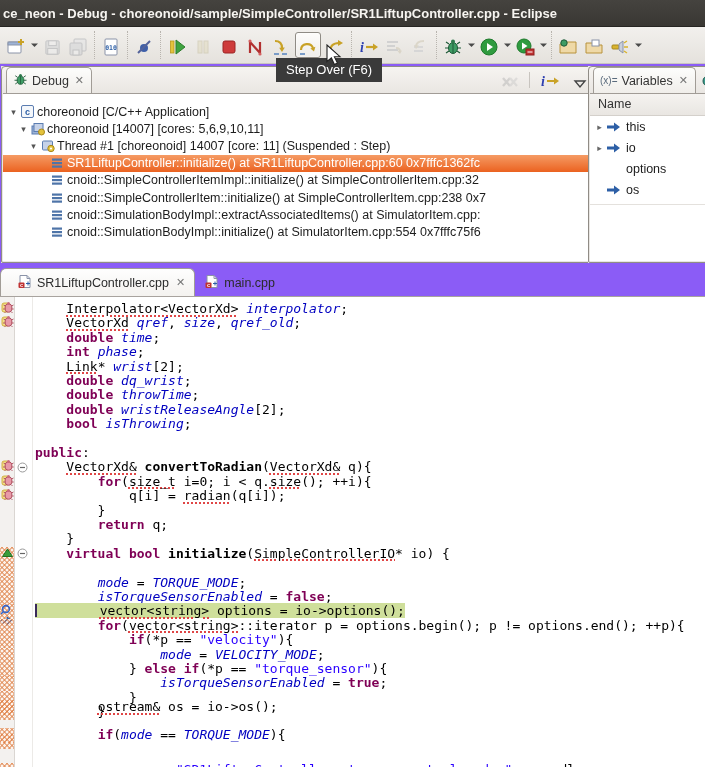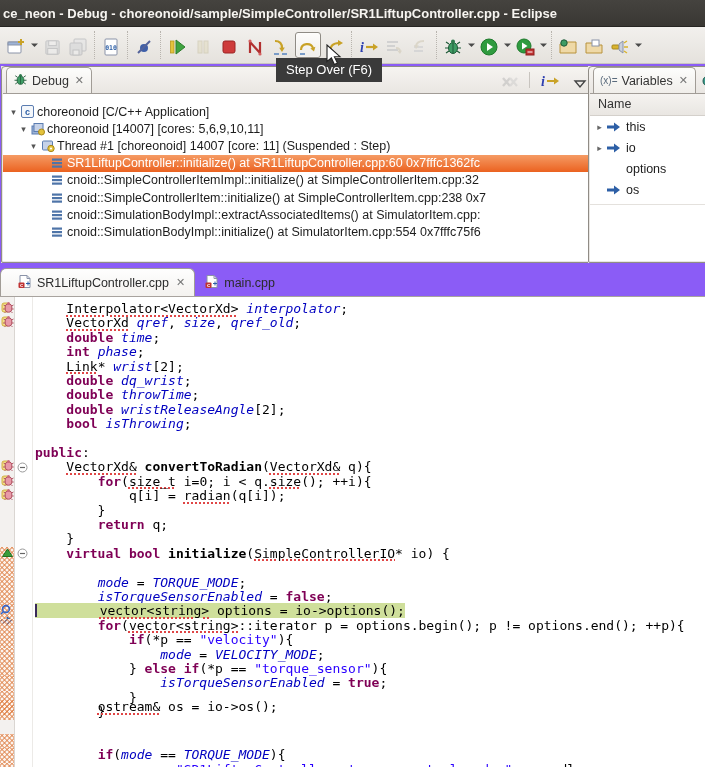--- a/index.html
+++ b/index.html
@@ -553,21 +553,21 @@
                 </svg></span></span><span class="ct"><span class="hlbg"><span class="caret"></span><span class="s-p">        </span><span class="s-te">vector&lt;string&gt;</span><span class="s-p"> options = io-&gt;options();</span></span></span></div>
           <div class="cl" style="top: 321.8px;"><span class="mk hatch"></span><span class="ct"><span><span class="s-p">        </span><span class="s-k">for</span><span class="s-p">(</span><span class="s-te">vector&lt;string&gt;</span><span class="s-p">::iterator p = options.begin(); p != options.end(); ++p){</span></span></span></div>
           <div class="cl" style="top: 336.2px;"><span class="mk hatch"></span><span class="ct"><span><span class="s-p">            </span><span class="s-k">if</span><span class="s-p">(*p == </span><span class="s-s">"velocity"</span><span class="s-p">){</span></span></span></div>
           <div class="cl" style="top: 350.6px;"><span class="mk hatch"></span><span class="ct"><span><span class="s-p">                </span><span class="s-v">mode</span><span class="s-p"> = </span><span class="s-e">VELOCITY_MODE</span><span class="s-p">;</span></span></span></div>
           <div class="cl" style="top: 365px;"><span class="mk hatch"></span><span class="ct"><span><span class="s-p">            } </span><span class="s-k">else</span><span class="s-p"> </span><span class="s-k">if</span><span class="s-p">(*p == </span><span class="s-s">"torque_sensor"</span><span class="s-p">){</span></span></span></div>
           <div class="cl" style="top: 379.4px;"><span class="mk hatch"></span><span class="ct"><span><span class="s-p">                </span><span class="s-v">isTorqueSensorEnabled</span><span class="s-p"> = </span><span class="s-k">true</span><span class="s-p">;</span></span></span></div>
           <div class="cl" style="top: 393.8px;"><span class="mk hatch"></span><span class="ct"><span><span class="s-p">            }</span></span></span></div>
           <div class="cl" style="top: 408.2px;"><span class="mk hatch"></span><span class="ct"><span><span class="s-p">        }</span></span></span></div>
           <div class="cl" style="top: 403px; padding-left: 12px;"><span class="mk hatch"></span><span class="ct"><span><span class="s-p">        </span><span class="s-te">ostream&amp;</span><span class="s-p"> os = io-&gt;os();</span></span></span></div>
           <div class="cl" style="top: 437px;"><span class="mk hatch"></span><span class="ct"><span></span></span></div>
-          <div class="cl" style="top: 451px;"><span class="mk hatch"></span><span class="ct"><span><span class="s-p">        </span><span class="s-k">if</span><span class="s-p">(</span><span class="s-v">mode</span><span class="s-p"> == </span><span class="s-e">TORQUE_MODE</span><span class="s-p">){</span></span></span></div>
+          <div class="cl" style="top: 431px;"><span class="mk hatch"></span><span class="ct"><span><span class="s-p">        </span><span class="s-k">if</span><span class="s-p">(</span><span class="s-v">mode</span><span class="s-p"> == </span><span class="s-e">TORQUE_MODE</span><span class="s-p">){</span></span></span></div>
           <div class="cl" style="top: 465.8px;"><span class="mk hatch"></span><span class="ct"><span><span class="s-p">            os &lt;&lt; </span><span class="s-s">"SR1LiftupController: torque control mode "</span><span class="s-p"> &lt;&lt; endl;</span></span></span></div>
         </div>
     </div>
   </div>
 
   <div id="tooltip">Step Over (F6)</div>
 
   <svg id="cursor" width="16" height="23" viewBox="0 0 16 23">
     <path d="M1 1v16.5l4.4-3.6 3 6.6 3-1.4-3-6.4h5.6z" fill="#fff" stroke="#222" stroke-width="1.1"></path>
   </svg>

